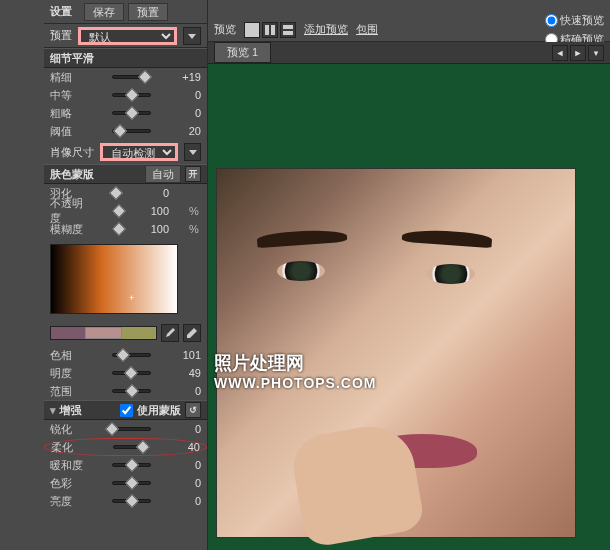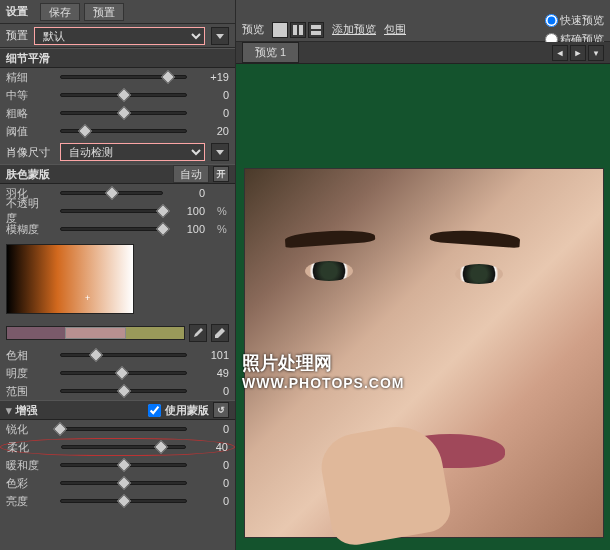--- a/index.html
+++ b/index.html
@@ -1,28 +1,28 @@
 <!DOCTYPE html>
 <html><head>
 <meta charset="utf-8">
 <style>
 * { margin: 0; padding: 0; box-sizing: border-box; font-family: "Microsoft YaHei", Arial, sans-serif; }
 body { background: #4a4a4a; color: #ddd; font-size: 11px; width: 610px; height: 550px; overflow: hidden; display: flex; }
-.left-panel { width: 236px; background: #4a4a4a; border-right: 1px solid #2a2a2a; display: flex; flex-direction: column; }
+.left-panel { width: 208px; background: #4a4a4a; border-right: 1px solid #2a2a2a; display: flex; flex-direction: column; padding-left: 44px; }
 .right-panel { flex: 1; display: flex; flex-direction: column; background: #6a6a6a; margin-top: 18px; }
 .top-bar { height: 24px; background: #4a4a4a; display: flex; align-items: center; padding: 0 6px; gap: 4px; border-bottom: 1px solid #2a2a2a; }
 .top-bar .title { font-weight: bold; margin-right: 8px; }
 .btn { background: #5a5a5a; border: 1px solid #333; color: #ddd; padding: 2px 8px; font-size: 11px; cursor: pointer; height: 18px; line-height: 12px; }
 .preset-row { height: 24px; display: flex; align-items: center; padding: 0 6px; gap: 6px; border-bottom: 1px solid #2a2a2a; }
-.select { background: #3a3a3a; border: 1px solid #fca5a5; color: #ddd; font-size: 11px; height: 18px; padding: 0 4px; flex: 1; }
+.select { background: #3a3a3a; border: 3px solid #fca5a5; color: #ddd; font-size: 11px; height: 18px; padding: 0 4px; flex: 1; }
 .dropdown-arrow { width: 18px; height: 18px; background: #3a3a3a; border: 1px solid #222; display: inline-flex; align-items: center; justify-content: center; }
 .section-header { background: #3a3a3a; height: 20px; display: flex; align-items: center; padding: 0 6px; font-weight: bold; border-top: 1px solid #555; border-bottom: 1px solid #222; }
 .section-header .spacer { flex: 1; }
 .section-header .triangle { margin-right: 4px; color: #aaa; }
-.slider-row { display: flex; align-items: center; height: 18px; padding: 2px 6px; gap: 12px; }
+.slider-row { display: flex; align-items: center; height: 18px; padding: 2px 6px; gap: 20px; }
 .slider-label { width: 42px; font-size: 11px; color: #ccc; }
 .slider-track { flex: 1; height: 14px; position: relative; display: flex; align-items: center; }
 .track-line { position: absolute; left: 0; right: 0; height: 4px; background: #2a2a2a; border: 1px solid #1a1a1a; border-radius: 2px; }
 .handle { position: absolute; width: 10px; height: 10px; background: #ccc; border: 1px solid #555; transform: translateX(-50%) rotate(45deg); top: 2px; }
 .slider-value { width: 30px; text-align: right; color: #ddd; font-size: 11px; }
 .slider-unit { width: 12px; color: #bbb; font-size: 11px; }
 .highlight { border: 1px solid #b33; border-radius: 50%/60%; }
 .swatch-area { padding: 6px; display: flex; gap: 6px; }
 .gradient-box { width: 128px; height: 70px; border: 1px solid #222; background: linear-gradient(to right, #000, #d2691e 40%, #fff 100%); position: relative; }
 .gradient-box .cross { position: absolute; left: 78px; top: 48px; color: #fff; font-size: 9px; }

